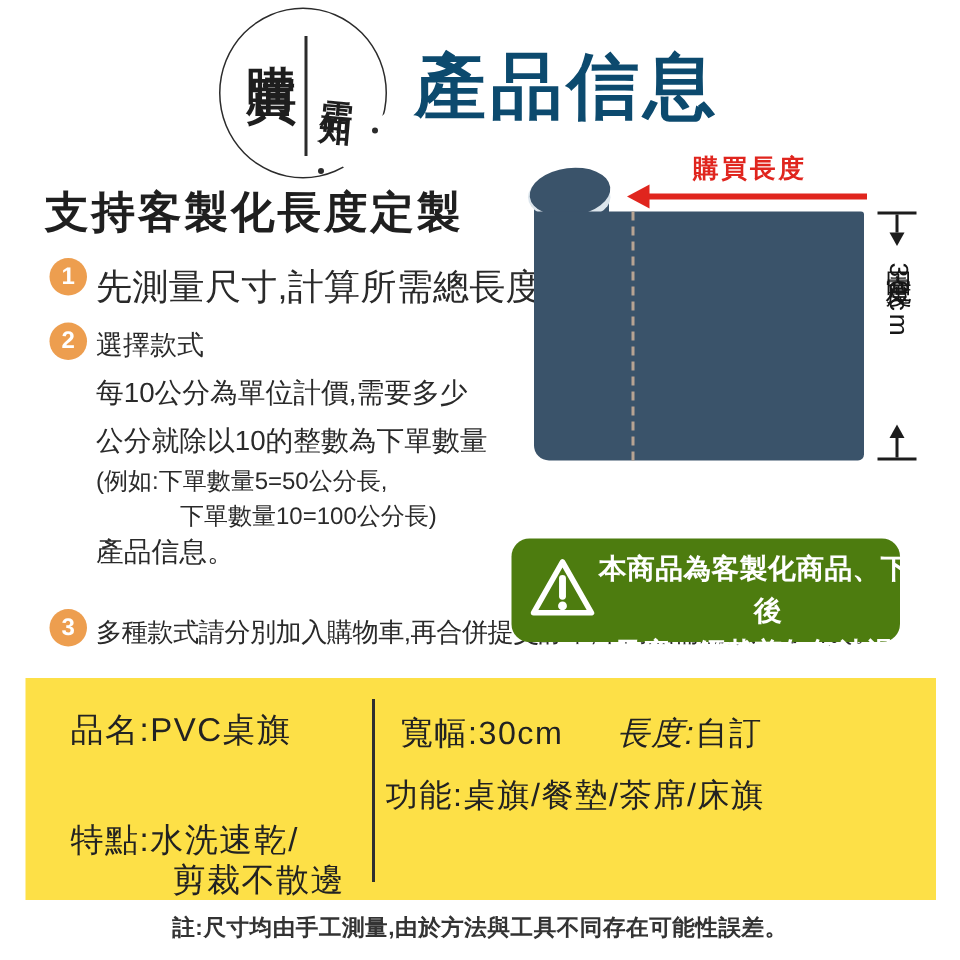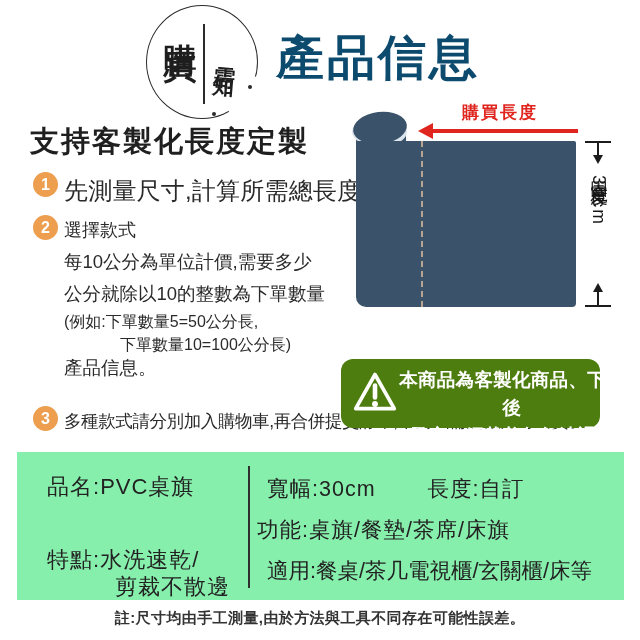--- a/index.html
+++ b/index.html
@@ -61,30 +61,30 @@
   #dim-bot-stem{left:597px;top:292px;width:2px;height:13px;}
   #dim-bot-bar{left:585px;top:305px;width:26px;height:2px;}
 
   
   #warning-box{left:341px;top:319px;width:259px;height:69px;background:#4d7c0f;border-radius:12px;margin-top:40px;}
   #warn-icon{left:11px;top:11px;width:46px;height:44px;}
   #warn-text{left:57px;top:7px;width:228px;font-family:"Liberation Serif",serif;font-weight:bold;
              font-size:18.5px;line-height:28px;color:#fff;text-align:center;letter-spacing:0.3px;}
 
   
-  #spec-table{left:17px;top:452px;width:607px;height:148px;background:#86efac;}
+  #spec-table{left:17px;top:452px;width:607px;height:148px;background:#fde047;}
   #spec-divider{left:231px;top:14px;width:2px;height:122px;background:#2f2f2f;}
   .spec-cell{position:absolute;font-size:22px;letter-spacing:1px;color:#222;}
   #spec-name{left:30px;top:20px;}
   #spec-material{left:30px;top:58px;}
   #spec-feature{left:30px;top:94px;line-height:27px;}
   #spec-feature .line2{padding-left:68px;font-family:Liberation Serif, serif;}
   .spec-right{font-size:21.5px;}
   #spec-size{left:250px;top:22px;}
-  #spec-size .gap{margin-left:52px;}
+  #spec-size .gap{margin-left:36px;font-style:italic;}
   #spec-function{left:240px;top:63px;text-align:right;}
   #spec-apply{left:250px;top:104px;letter-spacing:0;}
 
   
   #note{left:0;top:609px;width:640px;text-align:center;font-size:15px;font-weight:bold;
         letter-spacing:0.4px;color:#333;}
 </style>
 </head>
 <body>
 
@@ -154,20 +154,17 @@
     <div class="spec-cell" id="spec-feature">
       <div><span>特點:</span><span>水洗速乾/</span></div>
       <div class="line2">剪裁不散邊</div>
     </div>
     <div class="spec-cell spec-right" id="spec-size">
       <span>寬幅:</span><span>30cm</span><span class="gap">長度:</span><span>自訂</span>
     </div>
     <div class="spec-cell spec-right" id="spec-function">
       <span>功能:</span><span>桌旗/餐墊/茶席/床旗</span>
     </div>
-    <div class="spec-cell spec-right" id="spec-apply">
-      <span>適用:</span><span>餐桌/茶几電視櫃/玄關櫃/床等</span>
-    </div>
   </div>
 
   <div class="abs" id="note">註:尺寸均由手工測量,由於方法與工具不同存在可能性誤差。</div>
 
 </div>
 
 </body></html>

